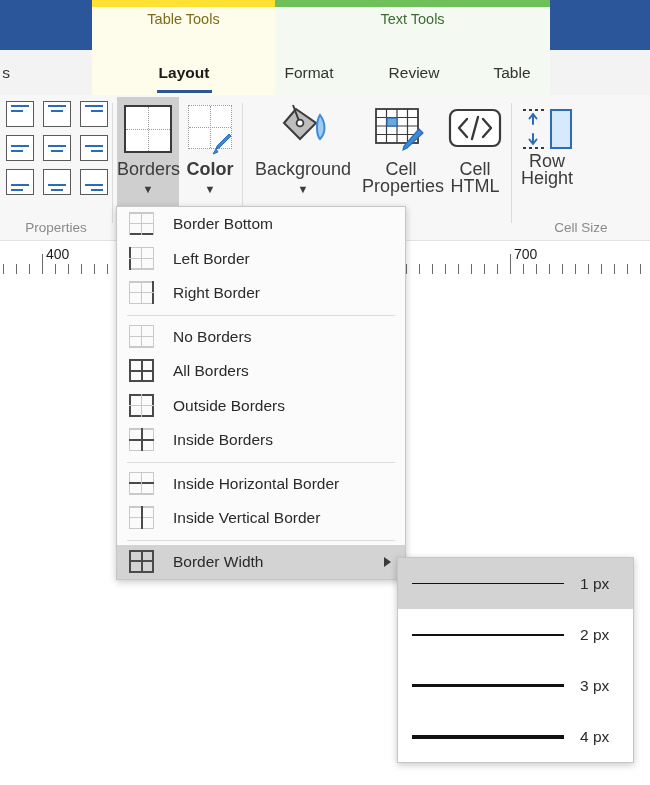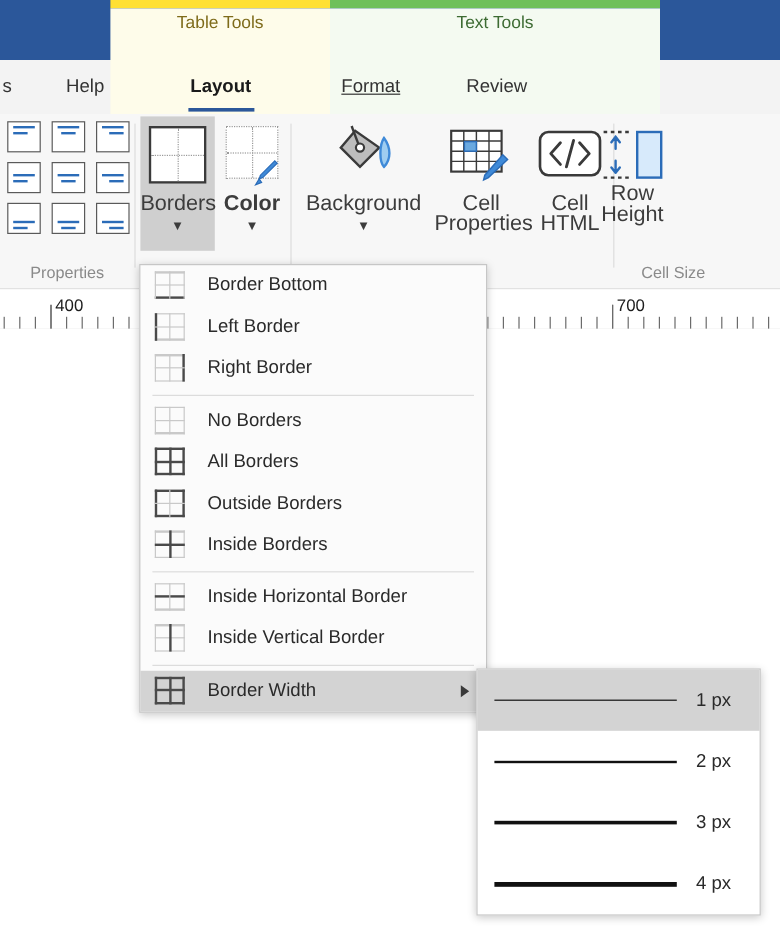--- a/index.html
+++ b/index.html
@@ -80,21 +80,21 @@
   .ruler-top-line{position:absolute;left:0;top:0;width:100%;height:1px;background:#e2e2e2;}
   .tick{position:absolute;bottom:0;width:1px;background:#6b6b6b;}
   .tick.minor{height:10px;}
   .tick.major{height:20px;}
   .rlabeltx{position:absolute;bottom:12px;font-size:14px;color:#1d1d1d;}
 
   
   .canvas{position:absolute;left:0;top:274px;width:650px;height:511px;background:#ffffff;}
 
   
-  .menu{position:absolute;left:116px;top:220px;width:288px;
+  .menu{position:absolute;left:116px;top:206px;width:288px;
     background:#fbfbfb;border:1px solid #c6c6c6;
     box-shadow:0 2px 7px rgba(0,0,0,.22);}
   .mi{position:relative;height:34.5px;display:flex;align-items:center;cursor:default;}
   .mi.hl{background:#d3d3d3;}
   .mi-icon{position:relative;width:26px;height:24px;margin-left:12px;flex:0 0 auto;}
   .mi-label{margin-left:18px;font-size:15.5px;color:#2a2a2a;white-space:nowrap;}
   .mi-arrow{position:absolute;right:14px;top:50%;margin-top:-5px;
     width:0;height:0;border-left:7px solid #3a3a3a;
     border-top:5px solid transparent;border-bottom:5px solid transparent;}
   .msep{height:1px;background:#dcdcdc;margin:4px 10px;}
@@ -137,25 +137,25 @@
     <div class="ctx-title">Table Tools</div>
   </div>
 
   <div class="ctx-group" id="ctx-text">
     <div class="ctx-accent"></div>
     <div class="ctx-body"></div>
     <div class="ctx-title">Text Tools</div>
   </div>
 
   <div class="tabitem" style="left:-12px;width:36px;">s</div>
-  <div class="tabitem" style="left:36px;width:70px;">Help</div>
   <div class="tabitem active" style="left:139px;width:90px;">Layout</div>
   <div class="tab-underline" style="left:157px;width:55px;"></div>
-  <div class="tabitem" style="left:266px;width:86px;text-decoration:underline;">Format</div>
+  <div class="tabitem" style="left:266px;width:86px;">Format</div>
   <div class="tabitem" style="left:371px;width:86px;">Review</div>
+  <div class="tabitem" style="left:472px;width:80px;">Table</div>
 </div>
 
 <div class="ribbon">
 
   <div class="rgroup" id="g-align">
     <div class="aligngrid">
 
       <div class="acell" style="left:0;top:0;">
         <i class="aline" style="left:4px;top:3px;width:18px;"></i>
         <i class="aline" style="left:4px;top:8px;width:12px;"></i>
@@ -268,21 +268,21 @@
         <line x1="33" y1="10" x2="27" y2="32" stroke="#3a3a3a" stroke-width="2.4" stroke-linecap="round"></line>
       </svg>
     </div>
     <div class="rlabel">
       <span>Cell</span><br>
       <span>HTML</span>
     </div>
   </div>
   <div class="rsep" style="left:511px;"></div>
 
-  <div class="rgroup" style="left:492px;width:138px;">
+  <div class="rgroup" style="left:512px;width:138px;">
     <div class="rbtn" style="left:4px;width:62px;height:96px;">
       <div class="ricon">
         <svg viewBox="0 0 60 52" width="60" height="52" style="position:absolute;left:1px;top:1px;">
           <line x1="6" y1="6" x2="30" y2="6" stroke="#3a3a3a" stroke-width="2" stroke-dasharray="3,3"></line>
           <line x1="6" y1="44" x2="30" y2="44" stroke="#3a3a3a" stroke-width="2" stroke-dasharray="3,3"></line>
           <path d="M16 10 L16 20 M16 10 L12.5 14.5 M16 10 L19.5 14.5" fill="none" stroke="#2b6cb8" stroke-width="2" stroke-linecap="round"></path>
           <path d="M16 40 L16 30 M16 40 L12.5 35.5 M16 40 L19.5 35.5" fill="none" stroke="#2b6cb8" stroke-width="2" stroke-linecap="round"></path>
           <rect x="34" y="6" width="20" height="38" fill="#d7eafb" stroke="#2b6cb8" stroke-width="2"></rect>
         </svg>
       </div>

